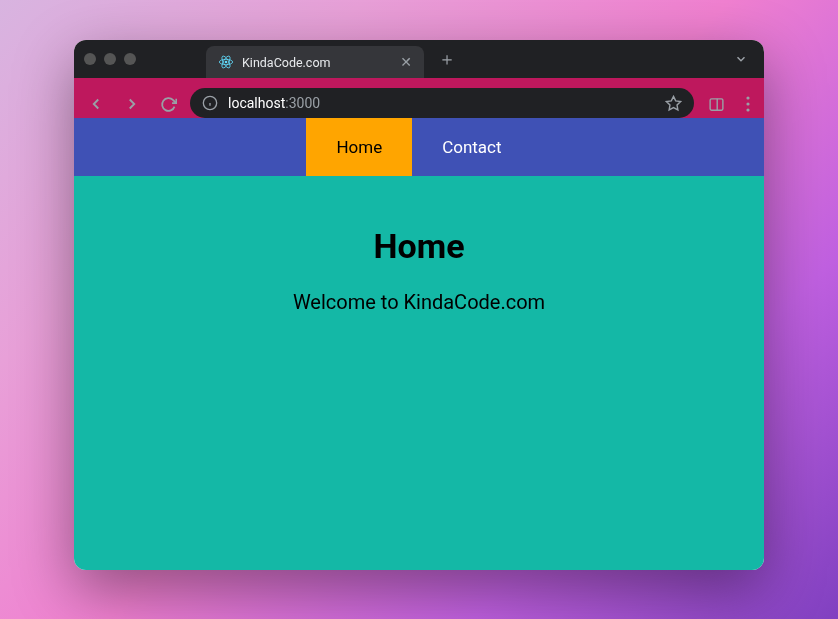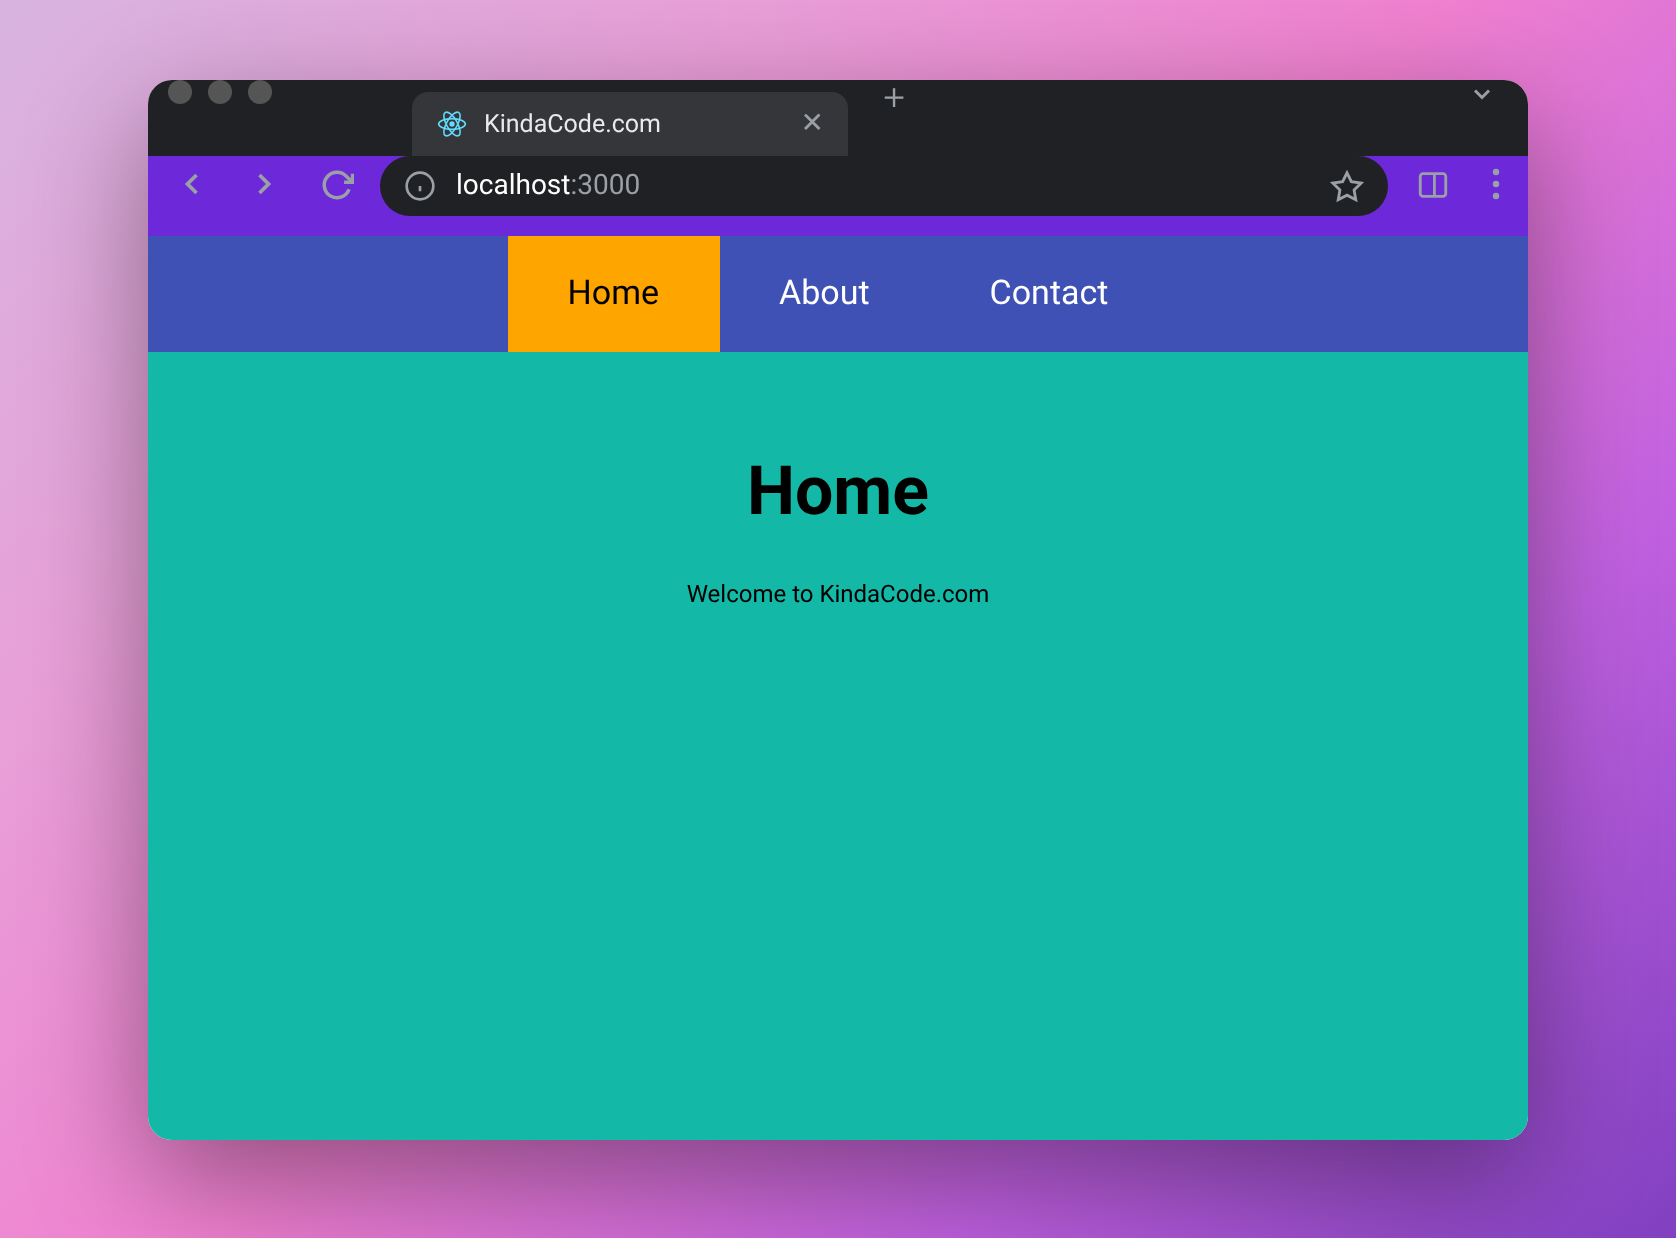--- a/index.html
+++ b/index.html
@@ -22,20 +22,21 @@
       box-shadow: 0 20px 60px rgba(0,0,0,0.4);
       overflow: hidden;
       display: flex;
       flex-direction: column;
     }
     
     .tab-bar {
       background: #202124;
       height: 38px;
       display: flex;
+      align-items: center;
       padding: 0 10px;
     }
     .traffic-lights {
       display: flex;
       gap: 8px;
       margin-right: 70px;
     }
     .traffic-dot {
       width: 12px;
       height: 12px;
@@ -80,24 +81,24 @@
       cursor: pointer;
       line-height: 1;
     }
     .tab-bar-right {
       margin-left: auto;
       color: #9aa0a6;
       padding-right: 6px;
     }
     
     .toolbar {
-      background: #6d28d9;
+      background: #be185d;
       height: 40px;
       display: flex;
-      align-items: flex-start;
+      align-items: flex-end;
       padding: 0 8px;
       gap: 8px;
     }
     .nav-btn {
       width: 28px;
       height: 28px;
       display: flex;
       align-items: center;
       justify-content: center;
       color: #9aa0a6;
@@ -186,21 +187,21 @@
       text-align: center;
       padding-top: 50px;
     }
     .page-heading {
       font-size: 34px;
       font-weight: 700;
       color: #000;
       margin-bottom: 24px;
     }
     .page-text {
-      font-size: 12px;
+      font-size: 20px;
       color: #000;
     }
     svg { display: block; }
   </style>
 </head>
 <body>
 
 <div class="browser-window">
 
   <div class="tab-bar">
@@ -276,21 +277,20 @@
             <circle cx="2" cy="8" r="1.6"></circle>
             <circle cx="2" cy="14" r="1.6"></circle>
           </svg>
       </span>
     </div>
   </div>
 
   <div class="viewport">
     <nav class="navbar">
       <a class="nav-item active">Home</a>
-      <a class="nav-item">About</a>
       <a class="nav-item">Contact</a>
     </nav>
     <div class="page-body">
       <h1 class="page-heading">Home</h1>
       <p class="page-text">Welcome to KindaCode.com</p>
     </div>
   </div>
 
 </div>
 

